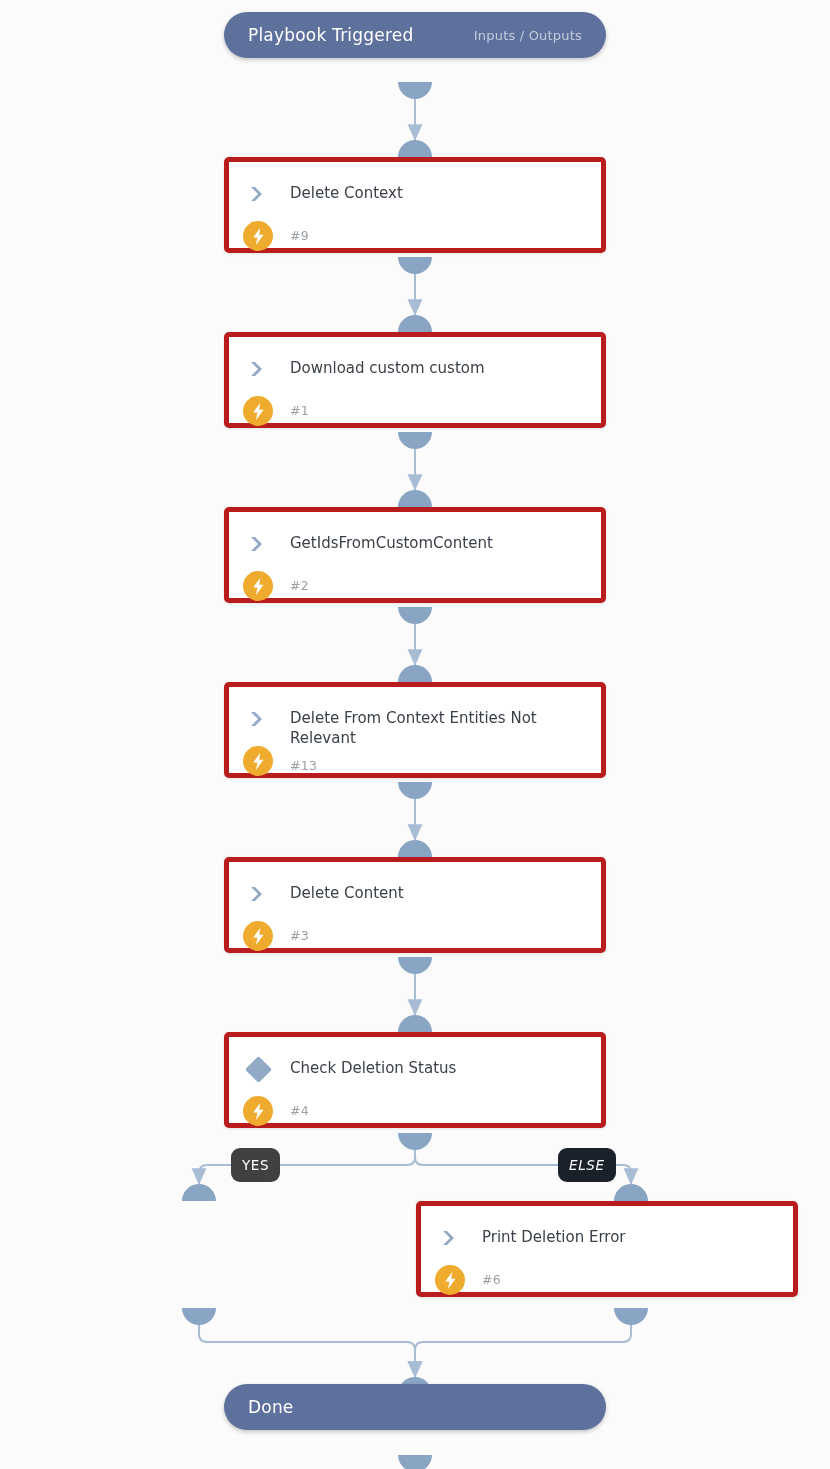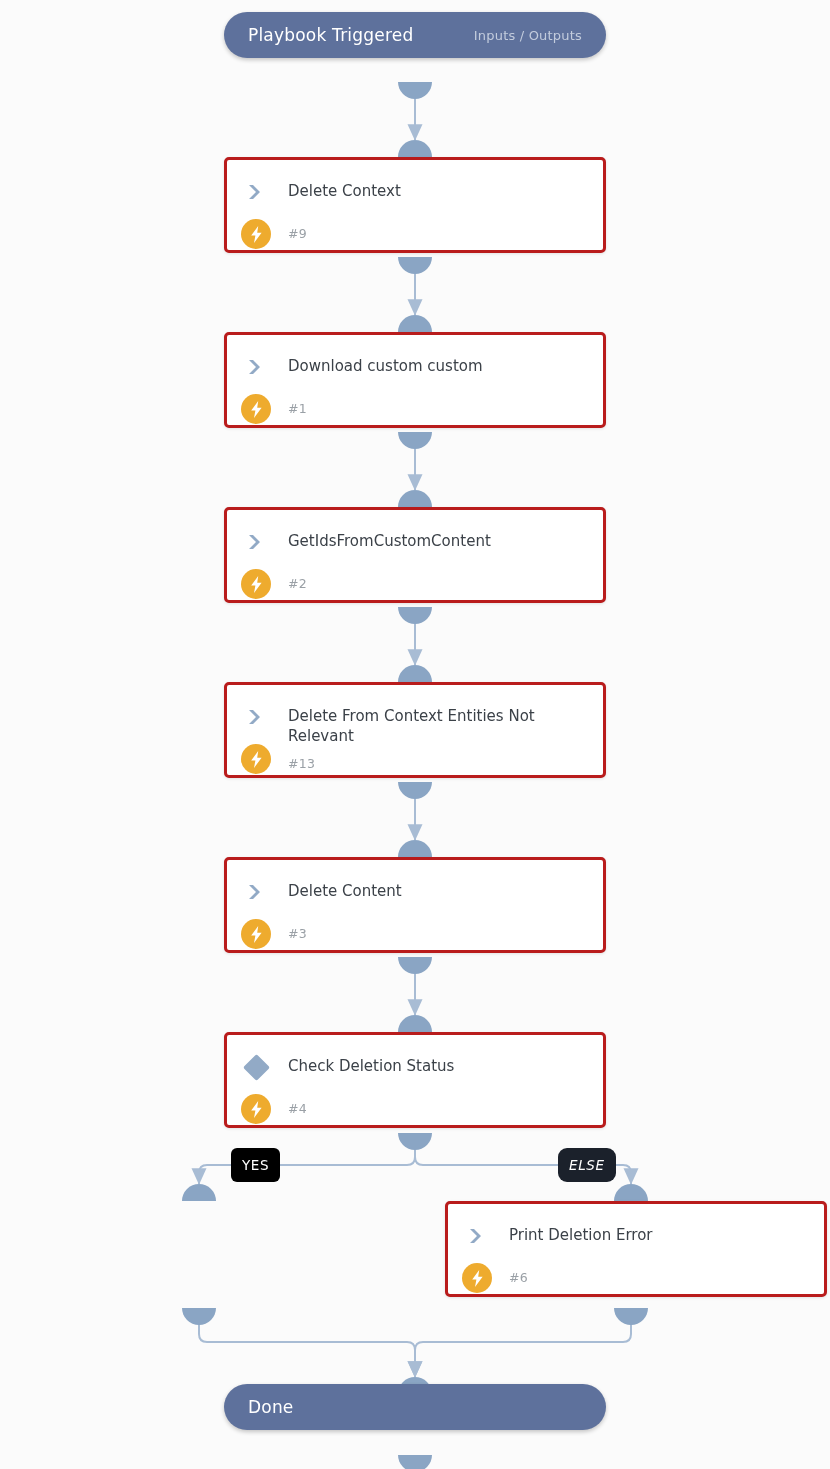--- a/index.html
+++ b/index.html
@@ -30,21 +30,21 @@
   }
   .pill .pill-sub{
     margin-left:auto;color:#c3ccdd;font-size:13px;letter-spacing:.2px;
   }
 
   
   .card{
     position:absolute;
     width:382px;height:96px;
     background:#ffffff;
-    border:3px solid #b91c1c;
+    border:5px solid #b91c1c;
     border-radius:5px;
     box-shadow:0 1px 3px rgba(0,0,0,.10);
     box-sizing:border-box;
   }
   .card-title{
     position:absolute;left:61px;top:21px;width:300px;
     font-size:15px;color:#3b4148;line-height:1.34;
   }
   .card .icon-slot{
     position:absolute;left:15px;top:22px;
@@ -69,21 +69,21 @@
 
   
   .blabel{
     position:absolute;
     height:34px;min-width:44px;
     border-radius:9px;
     display:flex;align-items:center;justify-content:center;
     padding:0 11px;box-sizing:border-box;
     font-size:13.5px;letter-spacing:.6px;color:#ffffff;
   }
-  .blabel.yes{background:#000000;border-radius:6px;}
+  .blabel.yes{background:#404040;}
   .blabel.else{background:#1b212b;font-style:italic;}
 </style>
 </head>
 <body>
 
 <div id="canvas">
 
   <svg id="edges" viewBox="0 0 830 1469" xmlns="http://www.w3.org/2000/svg">
     <defs>
       <marker id="arrow" viewBox="0 0 12 10" refX="10.5" refY="5" markerWidth="9" markerHeight="8" orient="auto-start-reverse">
@@ -218,21 +218,21 @@
     <div class="card-title">Check Deletion Status</div>
     <span class="bolt-badge">
       <svg width="15" height="17" viewBox="0 0 15 17" xmlns="http://www.w3.org/2000/svg">
         <path d="M9.2,0 L2.2,9.4 L6.4,9.4 L5.0,17 L12.6,6.7 L8.2,6.7 z" fill="#ffffff"></path>
       </svg>
     </span>
     <span class="card-num">#4</span>
   </div>
 
 
-  <div class="card" style="left:445px;top:1201px;padding-left:36px;">
+  <div class="card" style="left:416px;top:1201px;padding-left:36px;">
     <span class="icon-slot">
       <svg class="chev" width="17" height="16" viewBox="0 0 17 16" xmlns="http://www.w3.org/2000/svg">
         <path d="M1,1 L8,8 L1,15 L5,15 L12,8 L5,1 z" fill="#92aac6"></path>
       </svg>
     </span>
     <div class="card-title">Print Deletion Error</div>
     <span class="bolt-badge">
       <svg width="15" height="17" viewBox="0 0 15 17" xmlns="http://www.w3.org/2000/svg">
         <path d="M9.2,0 L2.2,9.4 L6.4,9.4 L5.0,17 L12.6,6.7 L8.2,6.7 z" fill="#ffffff"></path>
       </svg>

